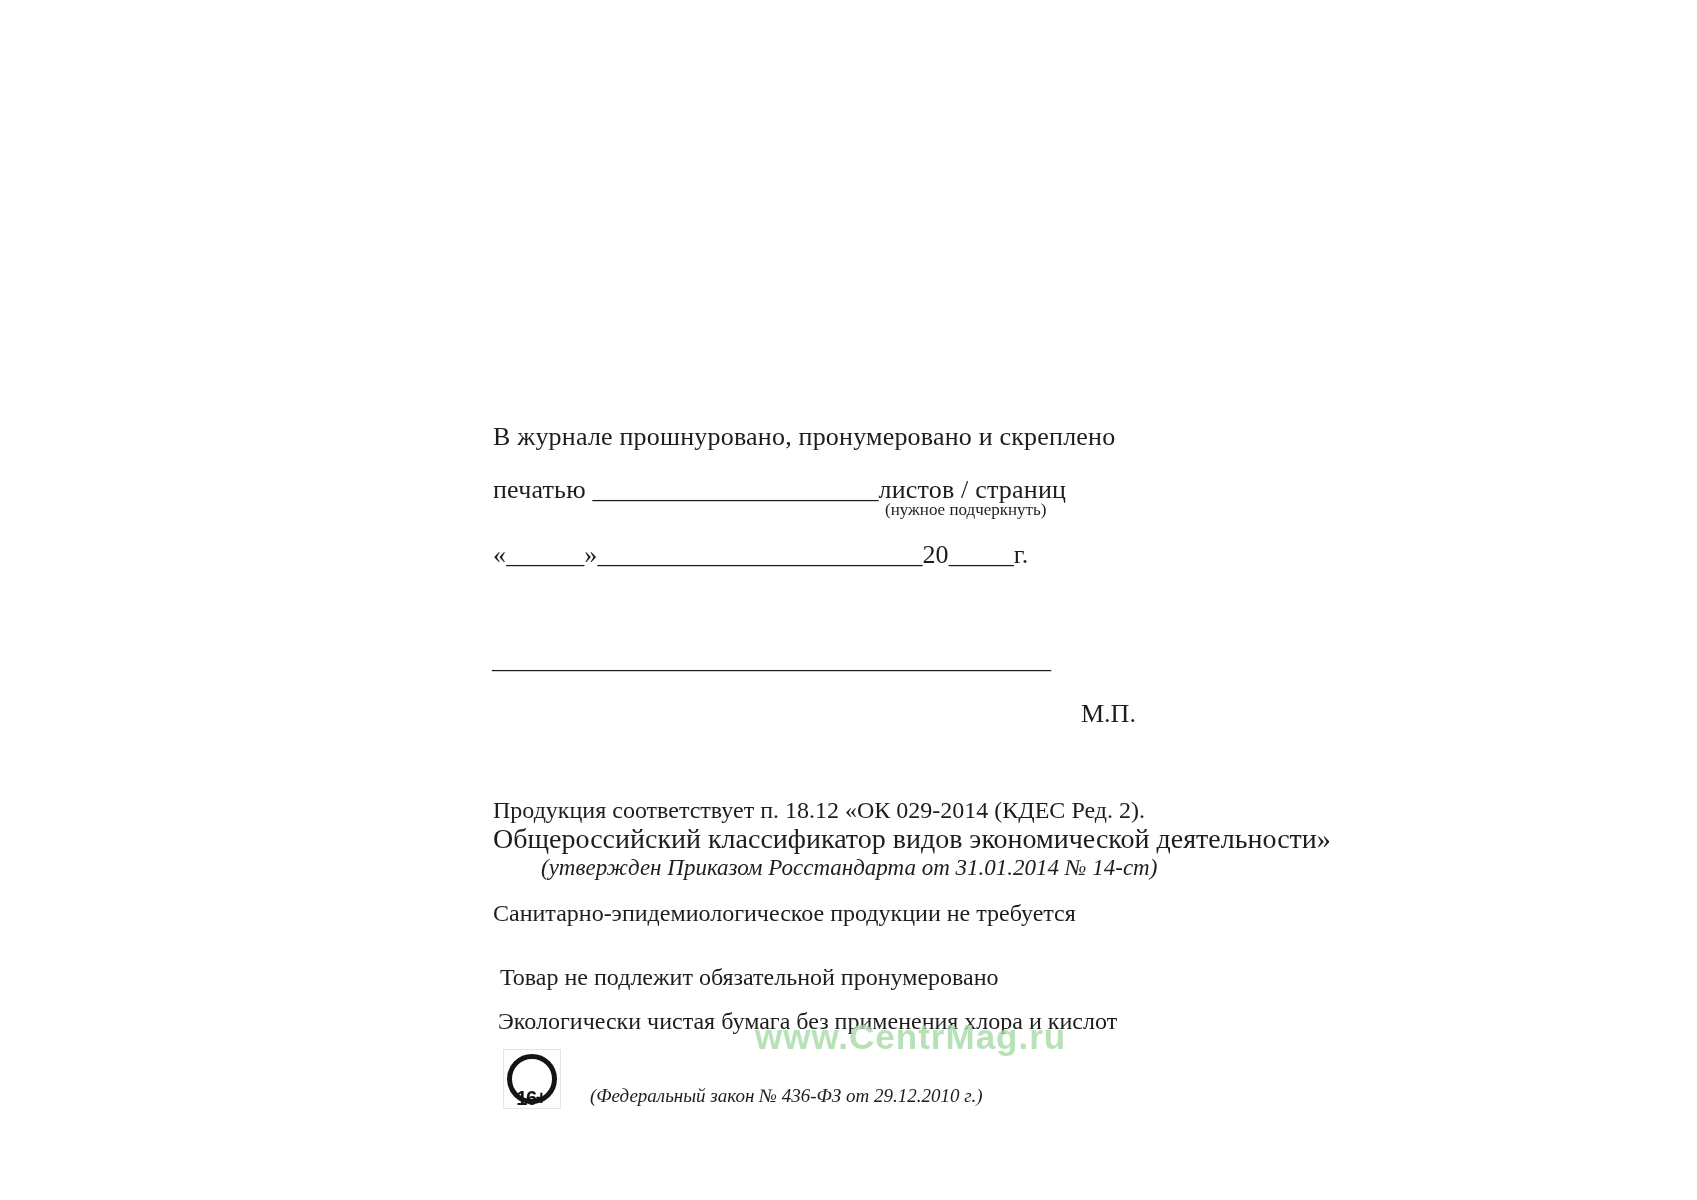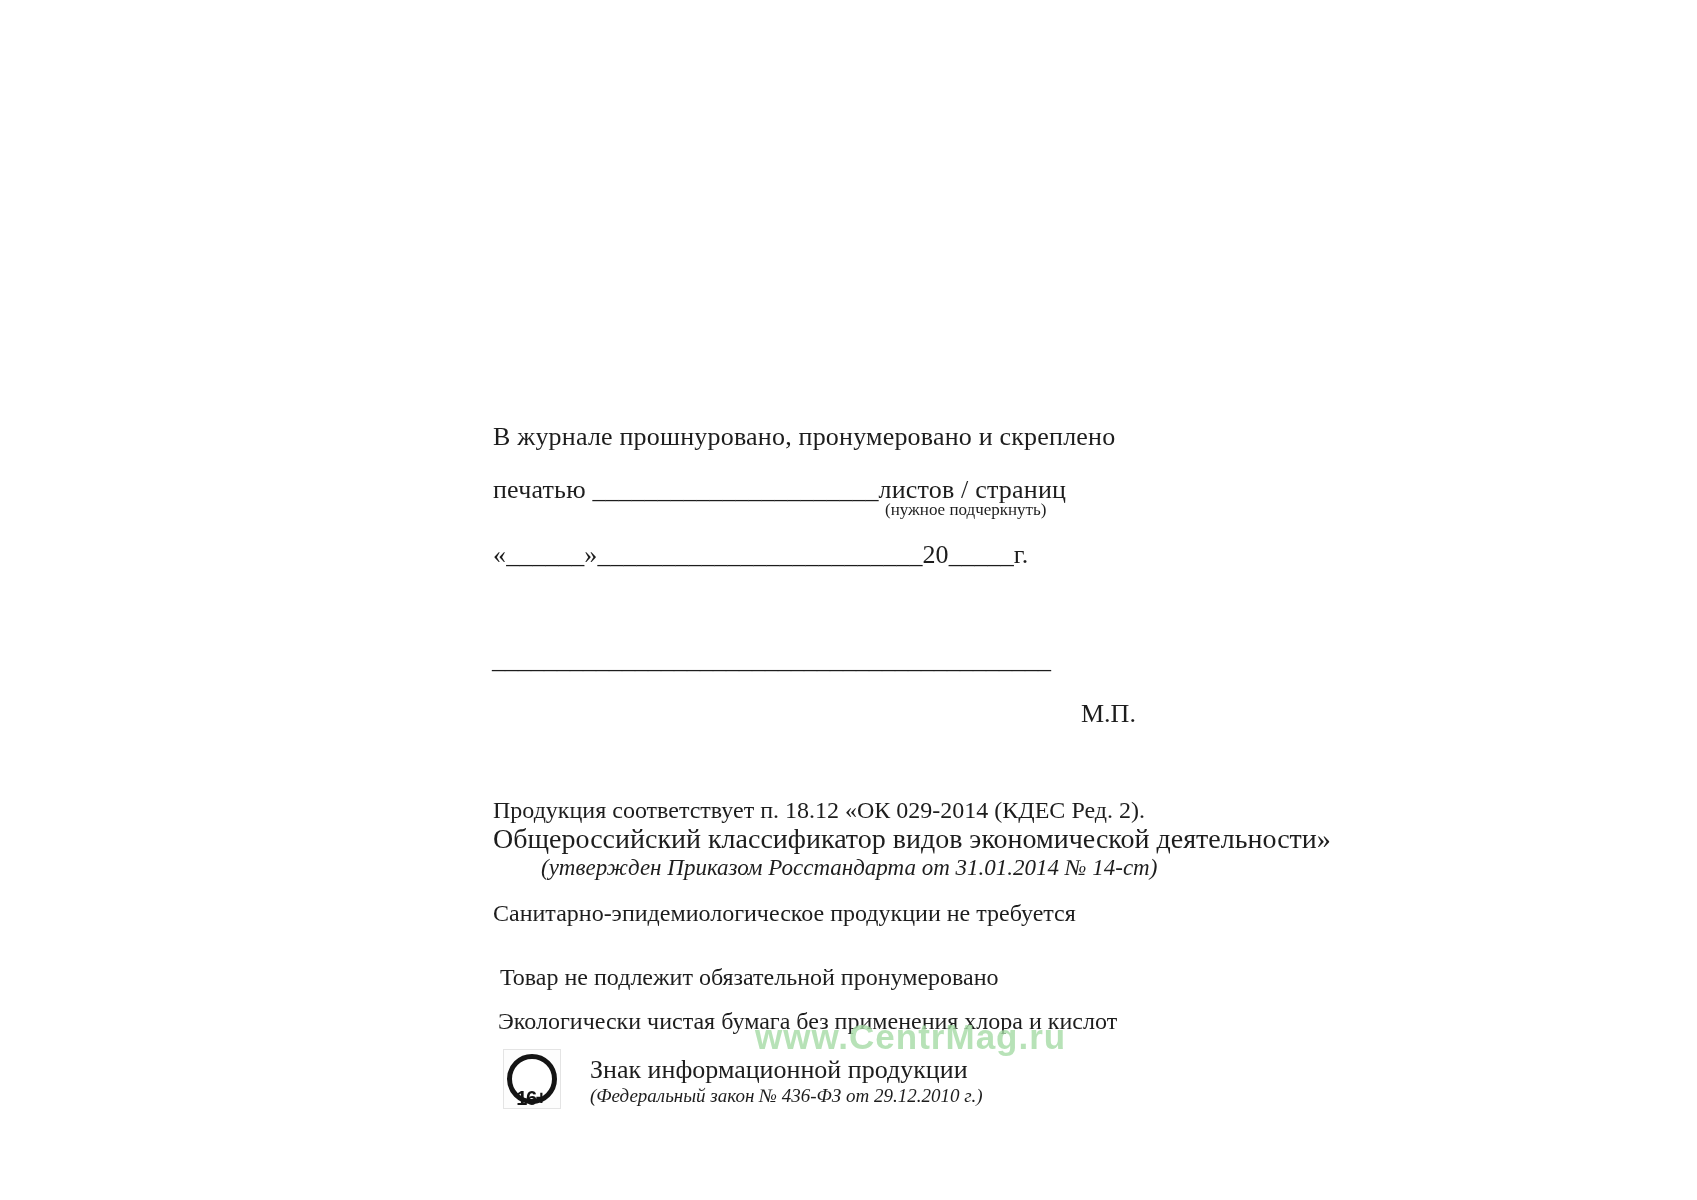--- a/index.html
+++ b/index.html
@@ -109,17 +109,16 @@
   <div class="abs cert-line" style="left:498px; top:1009px;">Экологически чистая бумага без применения хлора и кислот</div>
 
   <div class="abs watermark" style="left:755px; top:1019px; color:#a6dba6;">www.CentrMag.ru</div>
 
   <div class="badge-box">
     <div class="badge-circle">
       <span>16+</span>
     </div>
   </div>
 
-  <div class="abs mark-title" style="left:590px; top:1057px;">Знак информационной продукции</div>
 
   <div class="abs mark-law" style="left:590px; top:1086px;">(Федеральный закон № 436-ФЗ от 29.12.2010 г.)</div>
 
 </div>
 
 </body></html>

